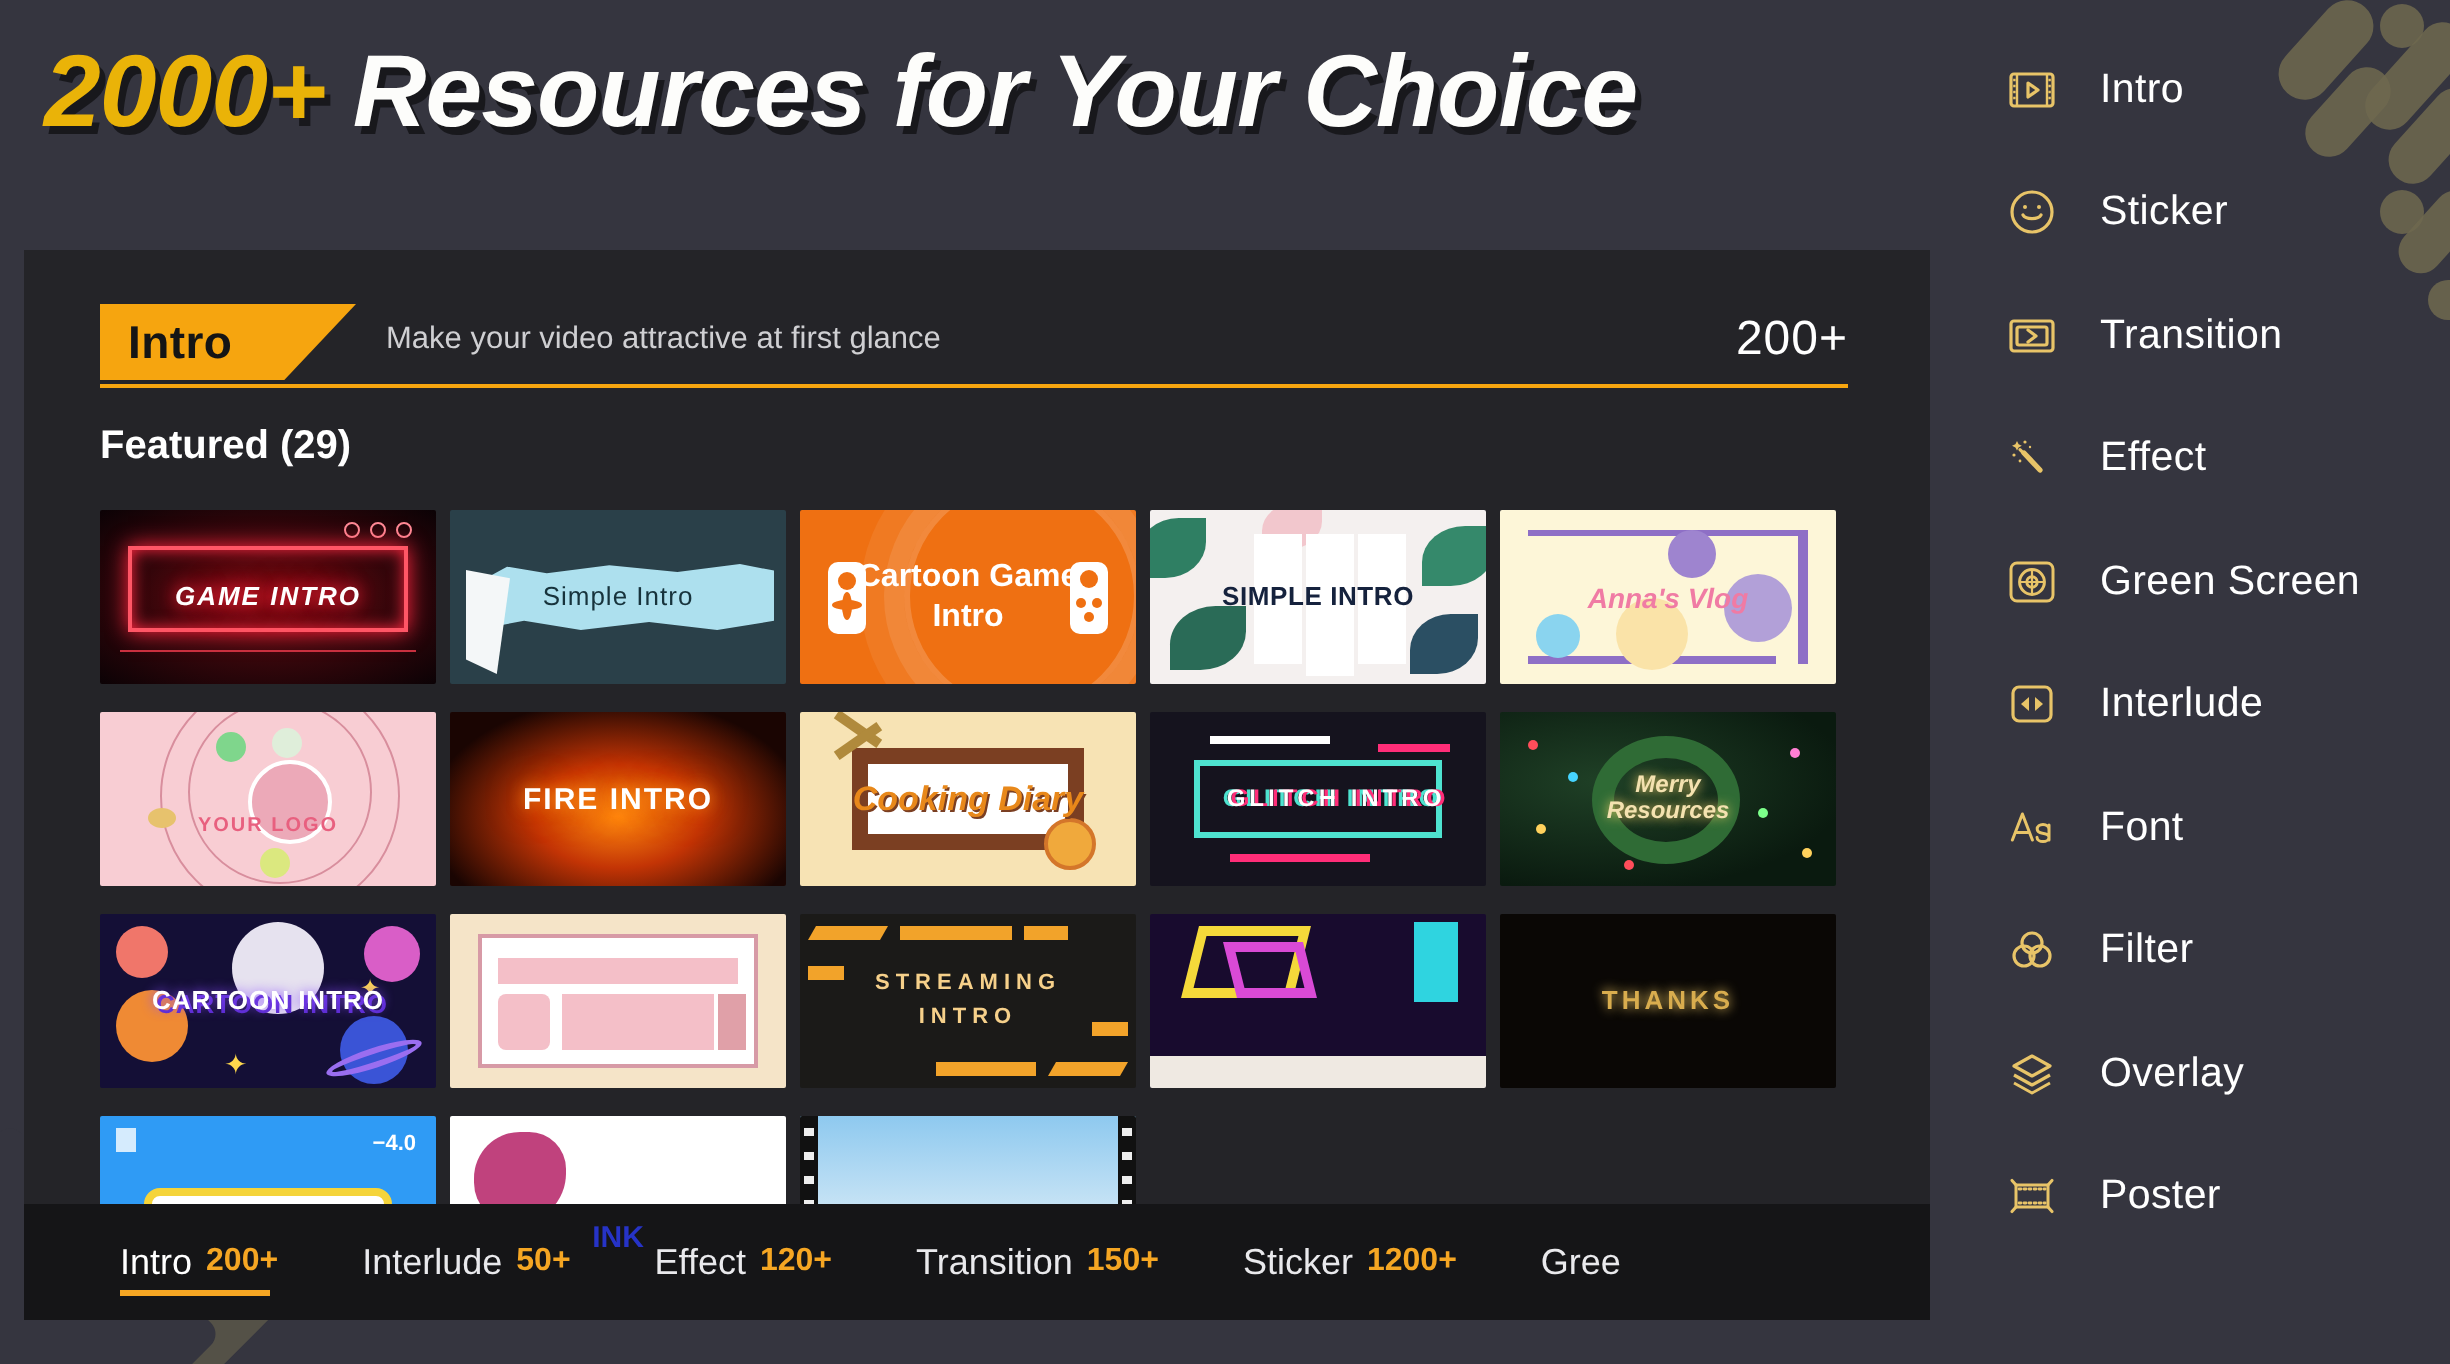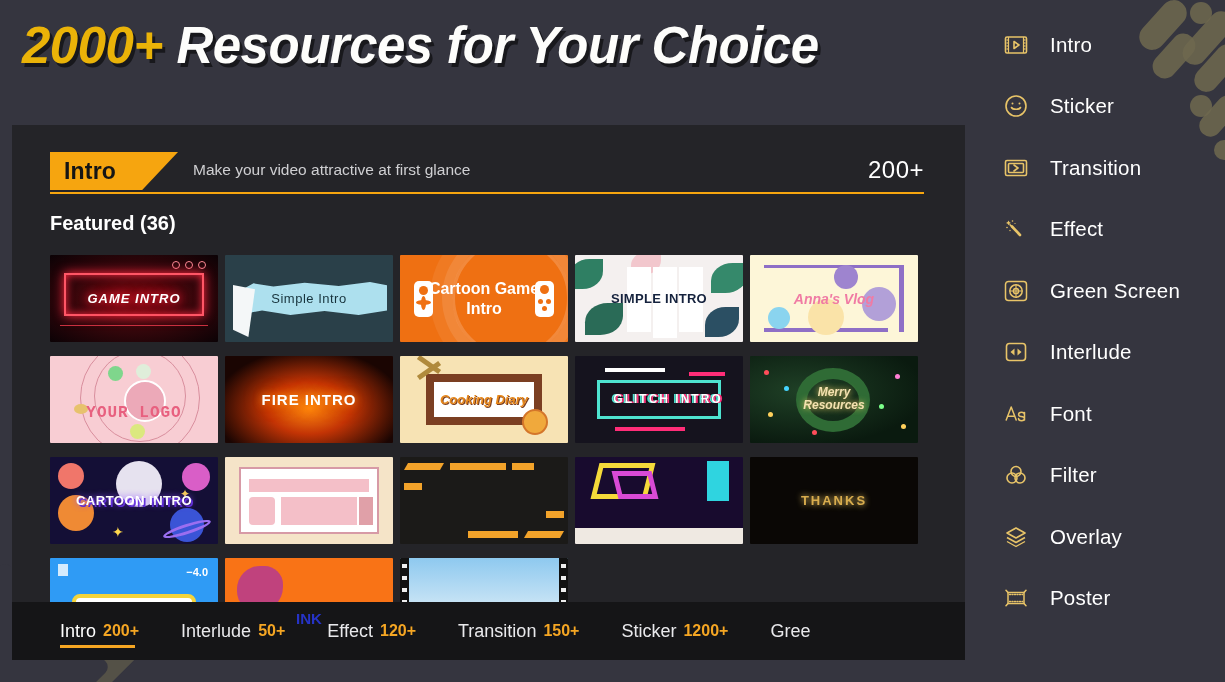--- a/index.html
+++ b/index.html
@@ -120,28 +120,28 @@
   .th-anna .circ{ position:absolute; border-radius:50%; }
   .th-anna .lbl{ font-size:14px; font-style:italic; color:#f07ba4; }
 
   .th-girlish{ background:linear-gradient(180deg,#4fa7e8 0%,#8fc9f2 55%,#cfe6f7 100%); }
   .th-girlish .cloud{ position:absolute; background:#fff; border-radius:50%; opacity:.9; }
   .th-girlish .lbl{ color:#fff; font-style:italic; font-weight:normal; font-size:13px; text-shadow:0 1px 2px rgba(0,0,0,.25);}
 
   .th-logo{ background:#f8cdd3; }
   .th-logo .orb{ position:absolute; border-radius:50%; }
   .th-logo .ring{ position:absolute; border-radius:50%; border:1px solid #d88e9d; }
-  .th-logo .lbl{ color:#e8607f; font-size:16px; letter-spacing:1px; top:66%;font-family:Liberation Mono, monospace; }
+  .th-logo .lbl{ color:#e8607f; font-size:10px; letter-spacing:1px; top:66%; }
 
   .th-fire{ background:radial-gradient(ellipse at 50% 60%, #ff8b10 0%, #c33405 35%, #1a0502 80%); }
   .th-fire .lbl{ color:#fff; letter-spacing:1px; text-shadow:0 0 8px #ff9c1a,0 0 18px #ff5a00; font-size:15px; }
 
   .th-cook{ background:#f7e3b4; }
   .th-cook .board{ position:absolute; left:26px; top:18px; right:26px; bottom:18px; background:#fff; border:8px solid #7b3f22;}
-  .th-cook .lbl{ color:#e8881a; font-style:italic; font-size:13px; text-shadow:1px 1px 0 #7b3f22; }
+  .th-cook .lbl{ color:#e8881a; font-style:italic; font-size:17px; text-shadow:1px 1px 0 #7b3f22; }
   .th-cook .pizza{ position:absolute; right:20px; bottom:8px; width:26px;height:26px;border-radius:50%;background:#f0a93c;border:2px solid #d4762a;}
 
   .th-glitch{ background:#15131e; }
   .th-glitch .box{ position:absolute; left:22px; top:24px; right:22px; bottom:24px; border:3px solid #4ee3d0; }
   .th-glitch .lbl{ color:#fff; letter-spacing:2px; font-size:12px; text-shadow:2px 0 #ff2d78,-2px 0 #4ee3d0;padding-left:24px; }
   .th-glitch .sl{ position:absolute; height:4px; background:#fff; }
 
   .th-xmas{ background:radial-gradient(ellipse at 30% 40%, #1f4026 0%, #0a1a0f 75%); }
   .th-xmas .wreath{ position:absolute; left:46px; top:12px; width:74px; height:64px; border-radius:50%; border:11px solid #2f6b35;}
   .th-xmas .lbl{ color:#f4e2b0; font-style:italic; font-size:12px; line-height:1.15; text-shadow:0 0 6px #ffd76b; }
@@ -161,21 +161,21 @@
 
   .th-thanks{ background:linear-gradient(180deg,#f6d9b6 0%,#e8b58b 55%,#8b5a33 100%); }
   .th-thanks .tree{ position:absolute; background:#6b3f22; }
   .th-thanks .lbl{ color:#cf3a20; font-size:11px; font-weight:bold; line-height:1.2; top:40%; }
 
   .th-neon{ background:#180b2e; }
   .th-gold{ background:#0a0705; }
   .th-gold .lbl{ color:#d9ad4e; letter-spacing:2px; font-size:13px; text-shadow:0 0 6px #ffd76b; }
   .th-blue{ background:#2f9bf5; }
   .th-blue .card{ position:absolute; left:22px; right:22px; top:36px; bottom:-10px; background:#fff; border:4px solid #f5d43a; border-radius:8px 8px 0 0;}
-  .th-ink{ background:#f97316; }
+  .th-ink{ background:#ffffff; }
   .th-ink .lbl{ color:#2633c7; font-weight:bold; font-size:15px; top:70%; }
   .th-ink .blot{ position:absolute; left:12px; top:8px; width:46px; height:46px; background:#c0427d; border-radius:50% 40% 55% 45%;}
   .th-sun{ background:linear-gradient(180deg,#8ec9ef 0%,#cfe7f6 60%,#e9d49a 100%); }
   .th-sun .film{ position:absolute; top:0;bottom:0;width:9px;background:#111; }
   .th-sun .film i{ position:absolute; left:2px; width:5px;height:4px;background:#eee; }
   .th-sun .flower{ position:absolute; right:22px; bottom:-10px; width:52px;height:52px;border-radius:50%;background:#f0b518;}
 
   
   .tabbar{
     position:absolute; left:12px; bottom:22px; width:953px; height:58px;
@@ -233,21 +233,21 @@
 
     <div class="sec-head">
       <div class="tag">
         <span class="tag-label">Intro</span>
       </div>
       <div class="sec-sub">Make your video attractive at first glance</div>
       <div class="sec-count">200+</div>
       <div class="sec-rule"></div>
     </div>
 
-    <div class="featured">Featured (36)</div>
+    <div class="featured">Featured (29)</div>
 
     <div class="grid">
 
       <div class="thumb th-game">
         <div class="dots">
             <i></i>
             <i></i>
             <i></i>
           </div>
         <div class="frame"></div>
@@ -369,20 +369,22 @@
       </div>
 
       <div class="thumb th-stream">
         <div class="bar" style="left:4px;top:6px;width:40px;clip-path:polygon(10% 0,100% 0,90% 100%,0 100%);"></div>
         <div class="bar" style="left:50px;top:6px;width:56px;"></div>
         <div class="bar" style="left:112px;top:6px;width:22px;"></div>
         <div class="bar" style="left:4px;top:26px;width:18px;"></div>
         <div class="bar" style="right:4px;bottom:6px;width:40px;clip-path:polygon(10% 0,100% 0,90% 100%,0 100%);"></div>
         <div class="bar" style="right:50px;bottom:6px;width:50px;"></div>
         <div class="bar" style="right:4px;bottom:26px;width:18px;"></div>
+        <div class="lbl">STREAMING
+INTRO</div>
       </div>
 
 
       <div class="thumb th-neon">
         <span style="position:absolute;left:20px;top:6px;width:56px;height:36px;border:5px solid #f5d93a;transform:skewX(-14deg);"></span>
         <span style="position:absolute;left:40px;top:14px;width:40px;height:28px;border:5px solid #d94ad6;transform:skewX(14deg);"></span>
         <span style="position:absolute;right:14px;top:4px;width:22px;height:40px;background:#2fd4e0;"></span>
         <span style="position:absolute;left:0;bottom:0;right:0;height:16px;background:#efe9e2;"></span>
         <div class="lbl"></div>
       </div>

